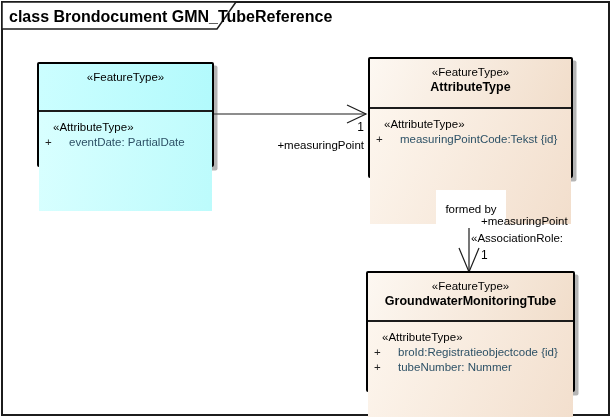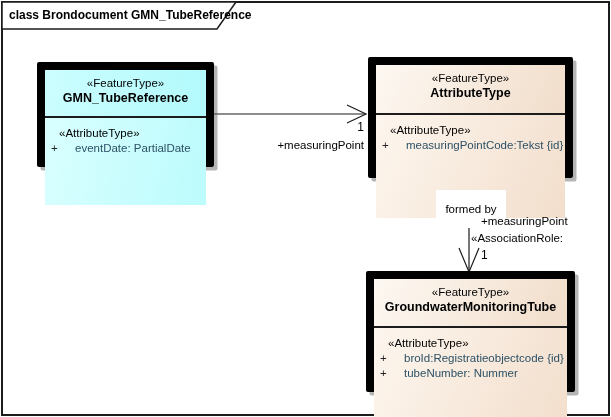--- a/index.html
+++ b/index.html
@@ -11,27 +11,27 @@
     overflow:hidden;
     color:#000;
   }
   .frame{
     position:absolute;left:1px;top:1px;right:1px;bottom:1px;
     border:2px solid #1c1c1c;
   }
   .svg-layer{position:absolute;left:0;top:0;width:611px;height:417px;}
   .diagram-title{
     position:absolute;left:9px;top:8px;
-    font-size:12px;font-weight:bold;white-space:nowrap;
+    font-size:16px;font-weight:bold;white-space:nowrap;
   }
   
   .uml-class{
     position:absolute;
     box-sizing:border-box;
-    border:8px solid #000000;
+    border:2px solid #000000;
     border-radius:2px;
     box-shadow:3.5px 3.5px 0 rgba(90,90,90,0.45);
     font-size:11.5px;
   }
   .uml-class.cyan .uml-head{background:linear-gradient(100deg,#ccfeff 0%,#b2fafc 100%);}
   .uml-class.cyan .uml-body{background:linear-gradient(100deg,#d9ffff 0%,#bcfbfc 100%);}
   .uml-class.beige .uml-head{background:linear-gradient(115deg,#fdf8f2 0%,#f1ddca 100%);}
   .uml-class.beige .uml-body{background:linear-gradient(115deg,#fdf6ee 0%,#f2decc 100%);}
   .uml-head{
     box-sizing:border-box;
@@ -77,21 +77,20 @@
 
     <line x1="469" y1="178" x2="469" y2="271" stroke="#1c1c1c" stroke-width="1.2"></line>
     <polyline points="459,248 469,272 479,248" fill="none" stroke="#1c1c1c" stroke-width="1.2"></polyline>
   </svg>
 
   <div class="diagram-title">class Brondocument GMN_TubeReference</div>
 
   <div class="uml-class cyan" style="left:37px;top:62px;width:177px;height:105px;">
     <div class="uml-head" style="height:46px;">
       <div class="stereo">«FeatureType»</div>
-      <div class="cls-name">GMN_TubeReference</div>
     </div>
     <div class="uml-body">
       <div class="stereo">«AttributeType»</div>
       <div class="attr-row">
         <span class="vis">+</span>
         <span class="attr">eventDate: PartialDate</span>
       </div>
     </div>
   </div>
 

